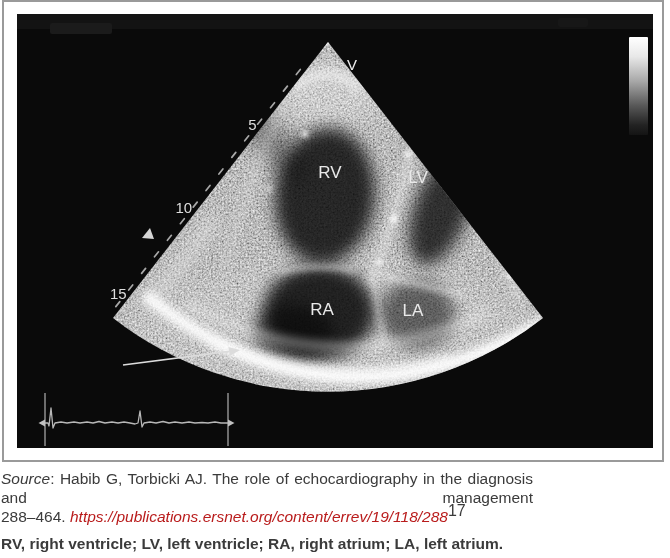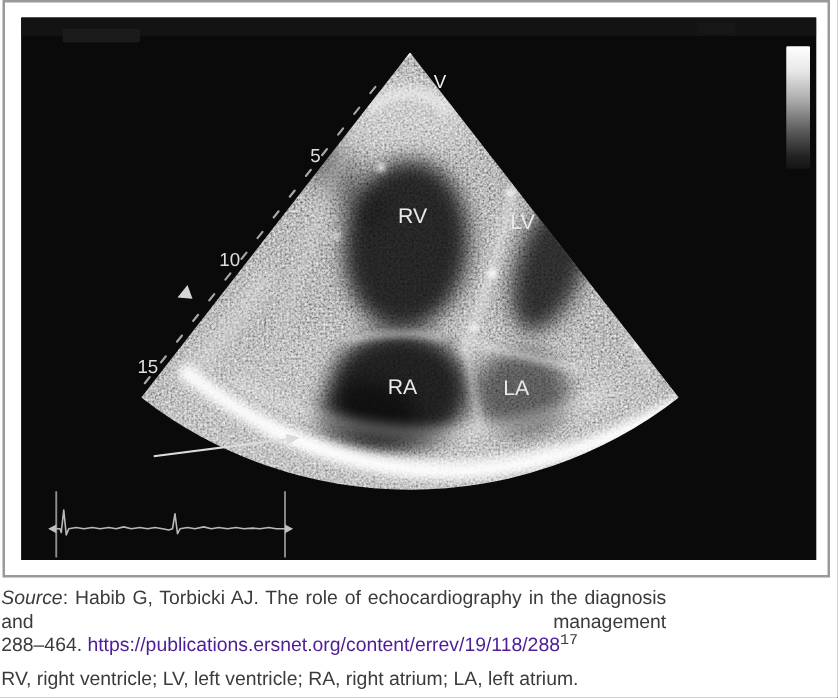--- a/index.html
+++ b/index.html
@@ -18,23 +18,23 @@
 
   .echo-label{font-family:"Liberation Sans","DejaVu Sans",sans-serif;font-size:17px;fill:#e9e9e9;}
   .depth-num{font-family:"Liberation Sans","DejaVu Sans",sans-serif;font-size:15px;fill:#dedede;}
   .apex-v{font-family:"Liberation Sans","DejaVu Sans",sans-serif;font-size:15px;fill:#eeeeee;}
 
   .caption{position:absolute;left:1px;top:469px;width:532px;
            font-size:15.5px;line-height:19px;color:#3b3b3b;}
   .cap-line{white-space:normal;}
   .jfull{text-align:justify;text-align-last:justify;}
   .src-italic{font-style:italic;}
-  .url{color:#4c1d95;text-decoration:none;cursor:pointer;}
-  .ref{font-size:12px;line-height:0;vertical-align:super;font-family:Liberation Mono, monospace;}
-  .abbrev{margin-top:8px;}
+  .url{color:#b91c1c;text-decoration:none;cursor:pointer;font-style:italic;}
+  .ref{font-size:16px;line-height:0;vertical-align:super;}
+  .abbrev{margin-top:8px;font-weight:bold;}
 </style>
 </head>
 <body>
 
 <div class="page">
 
   <div class="figure-frame"></div>
 
   <div class="us-image">
     <svg width="636" height="434" viewBox="0 0 636 434">

